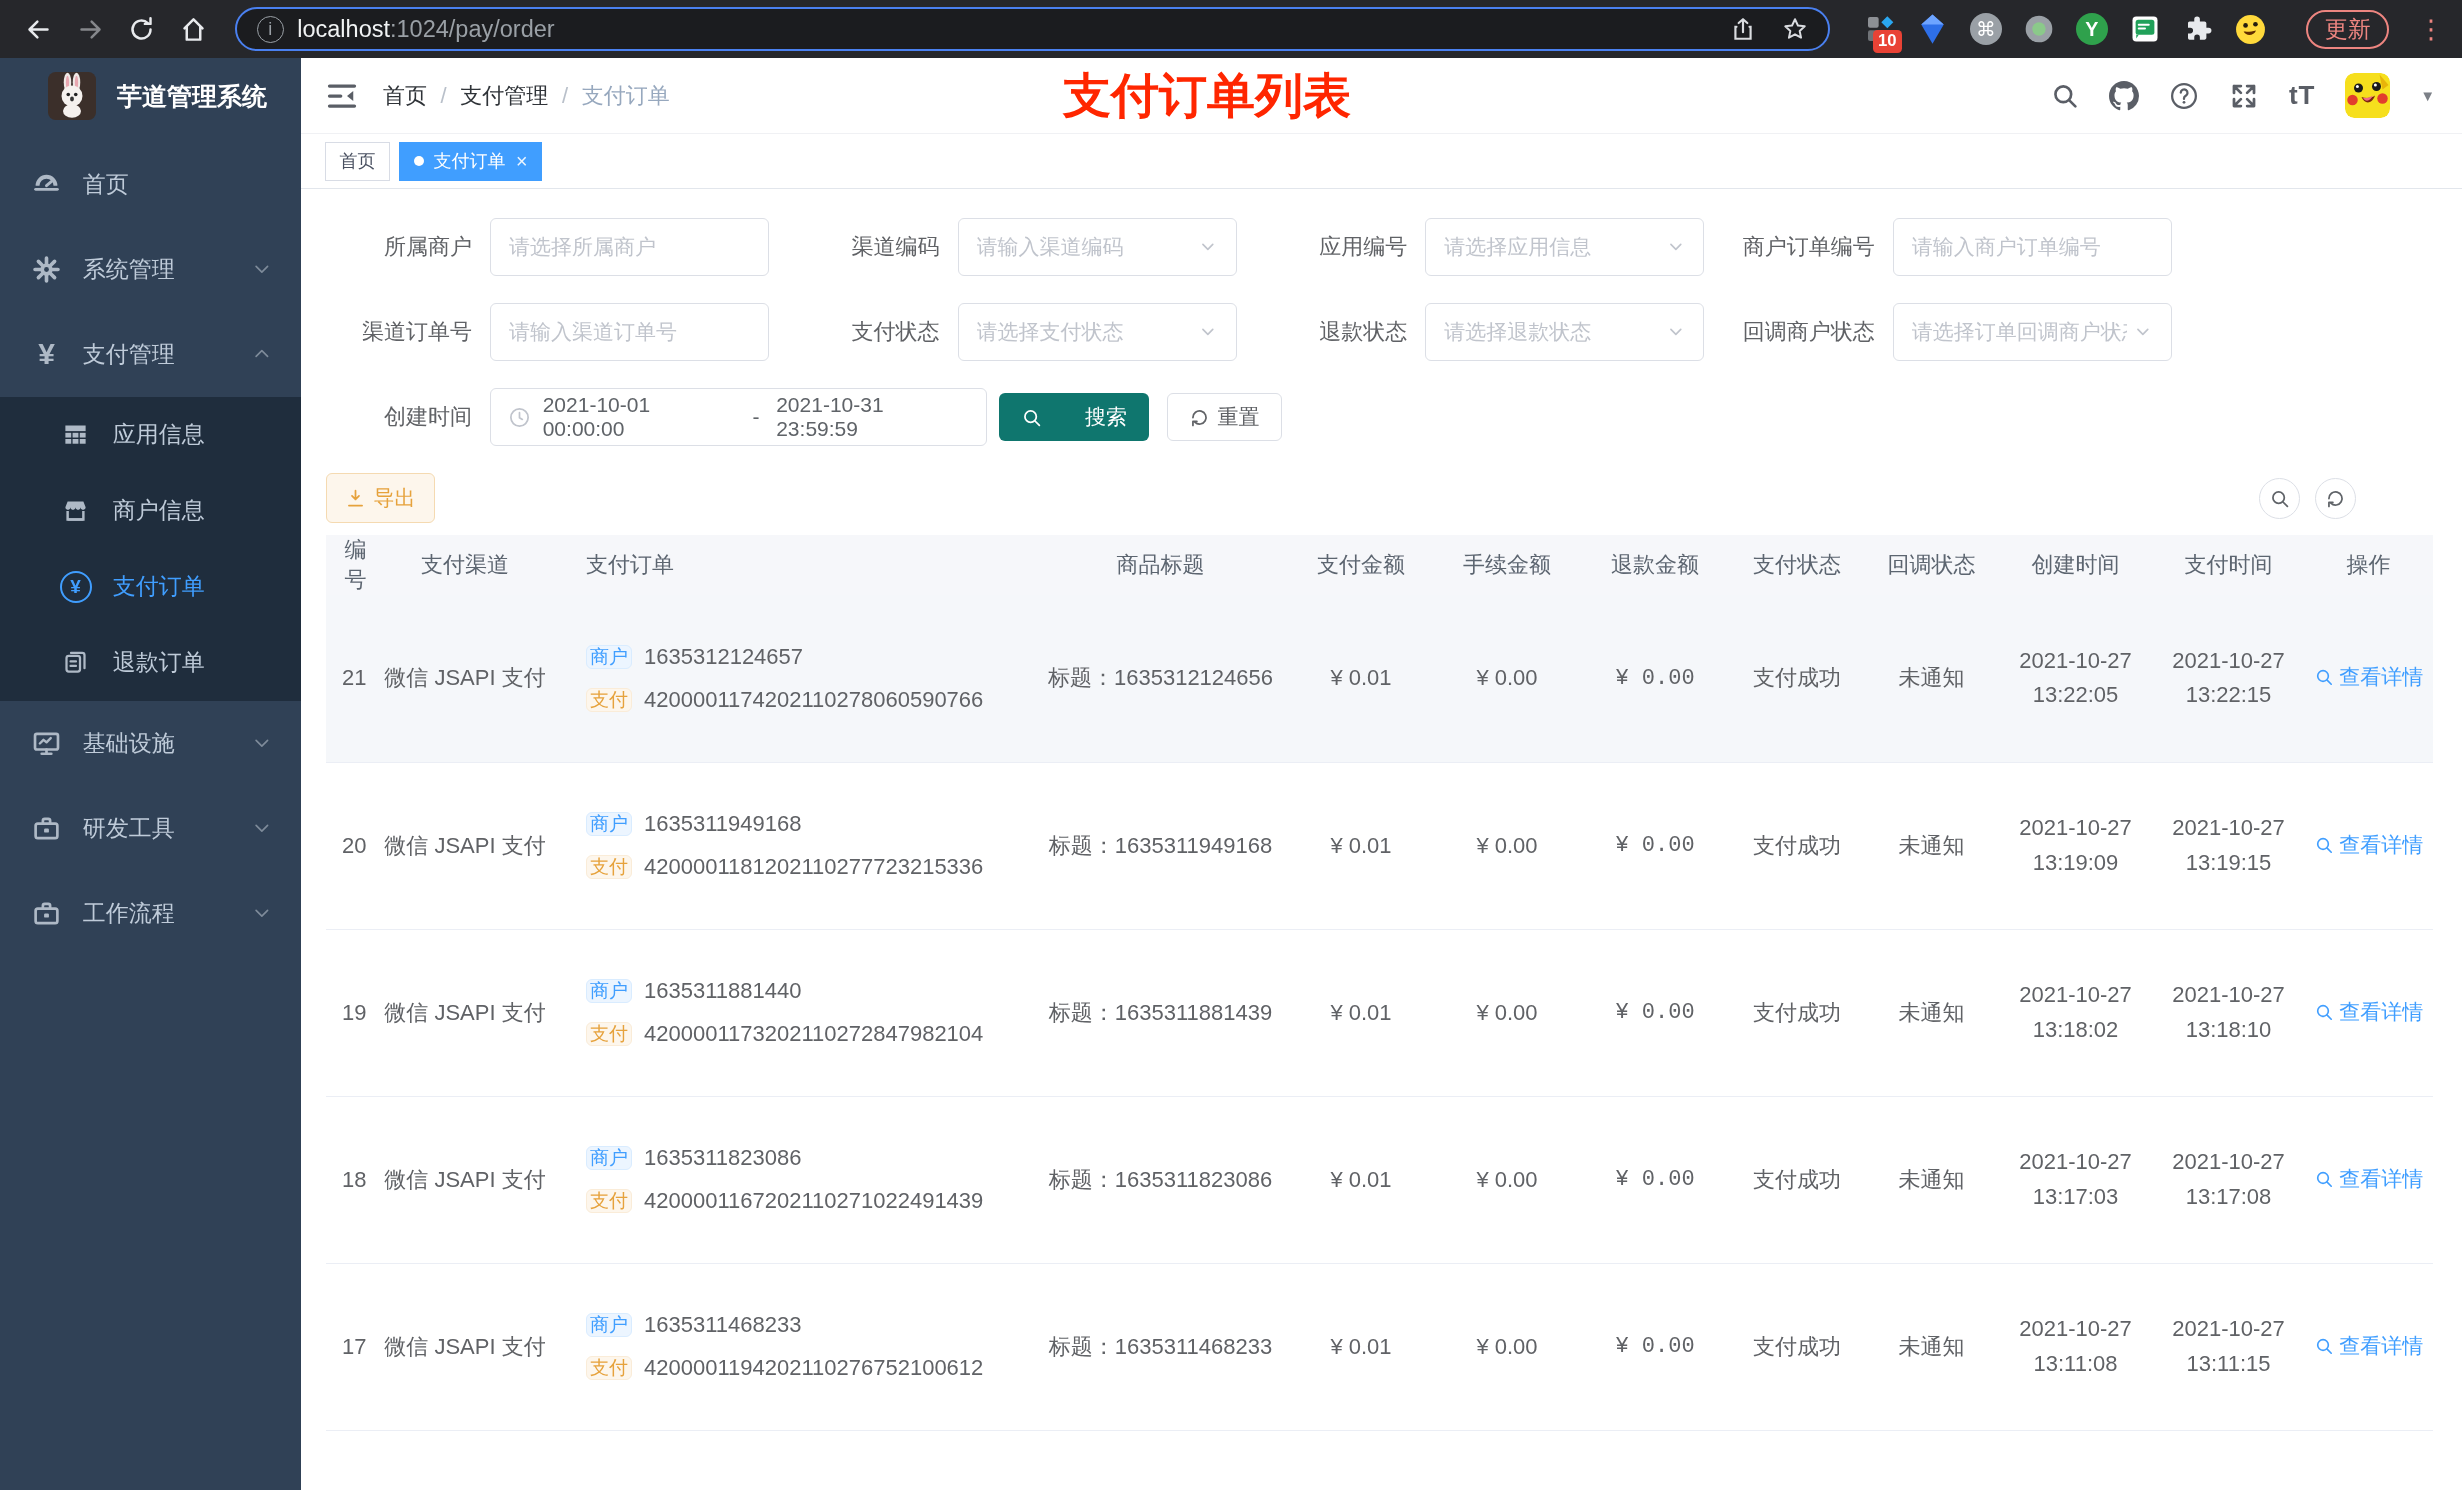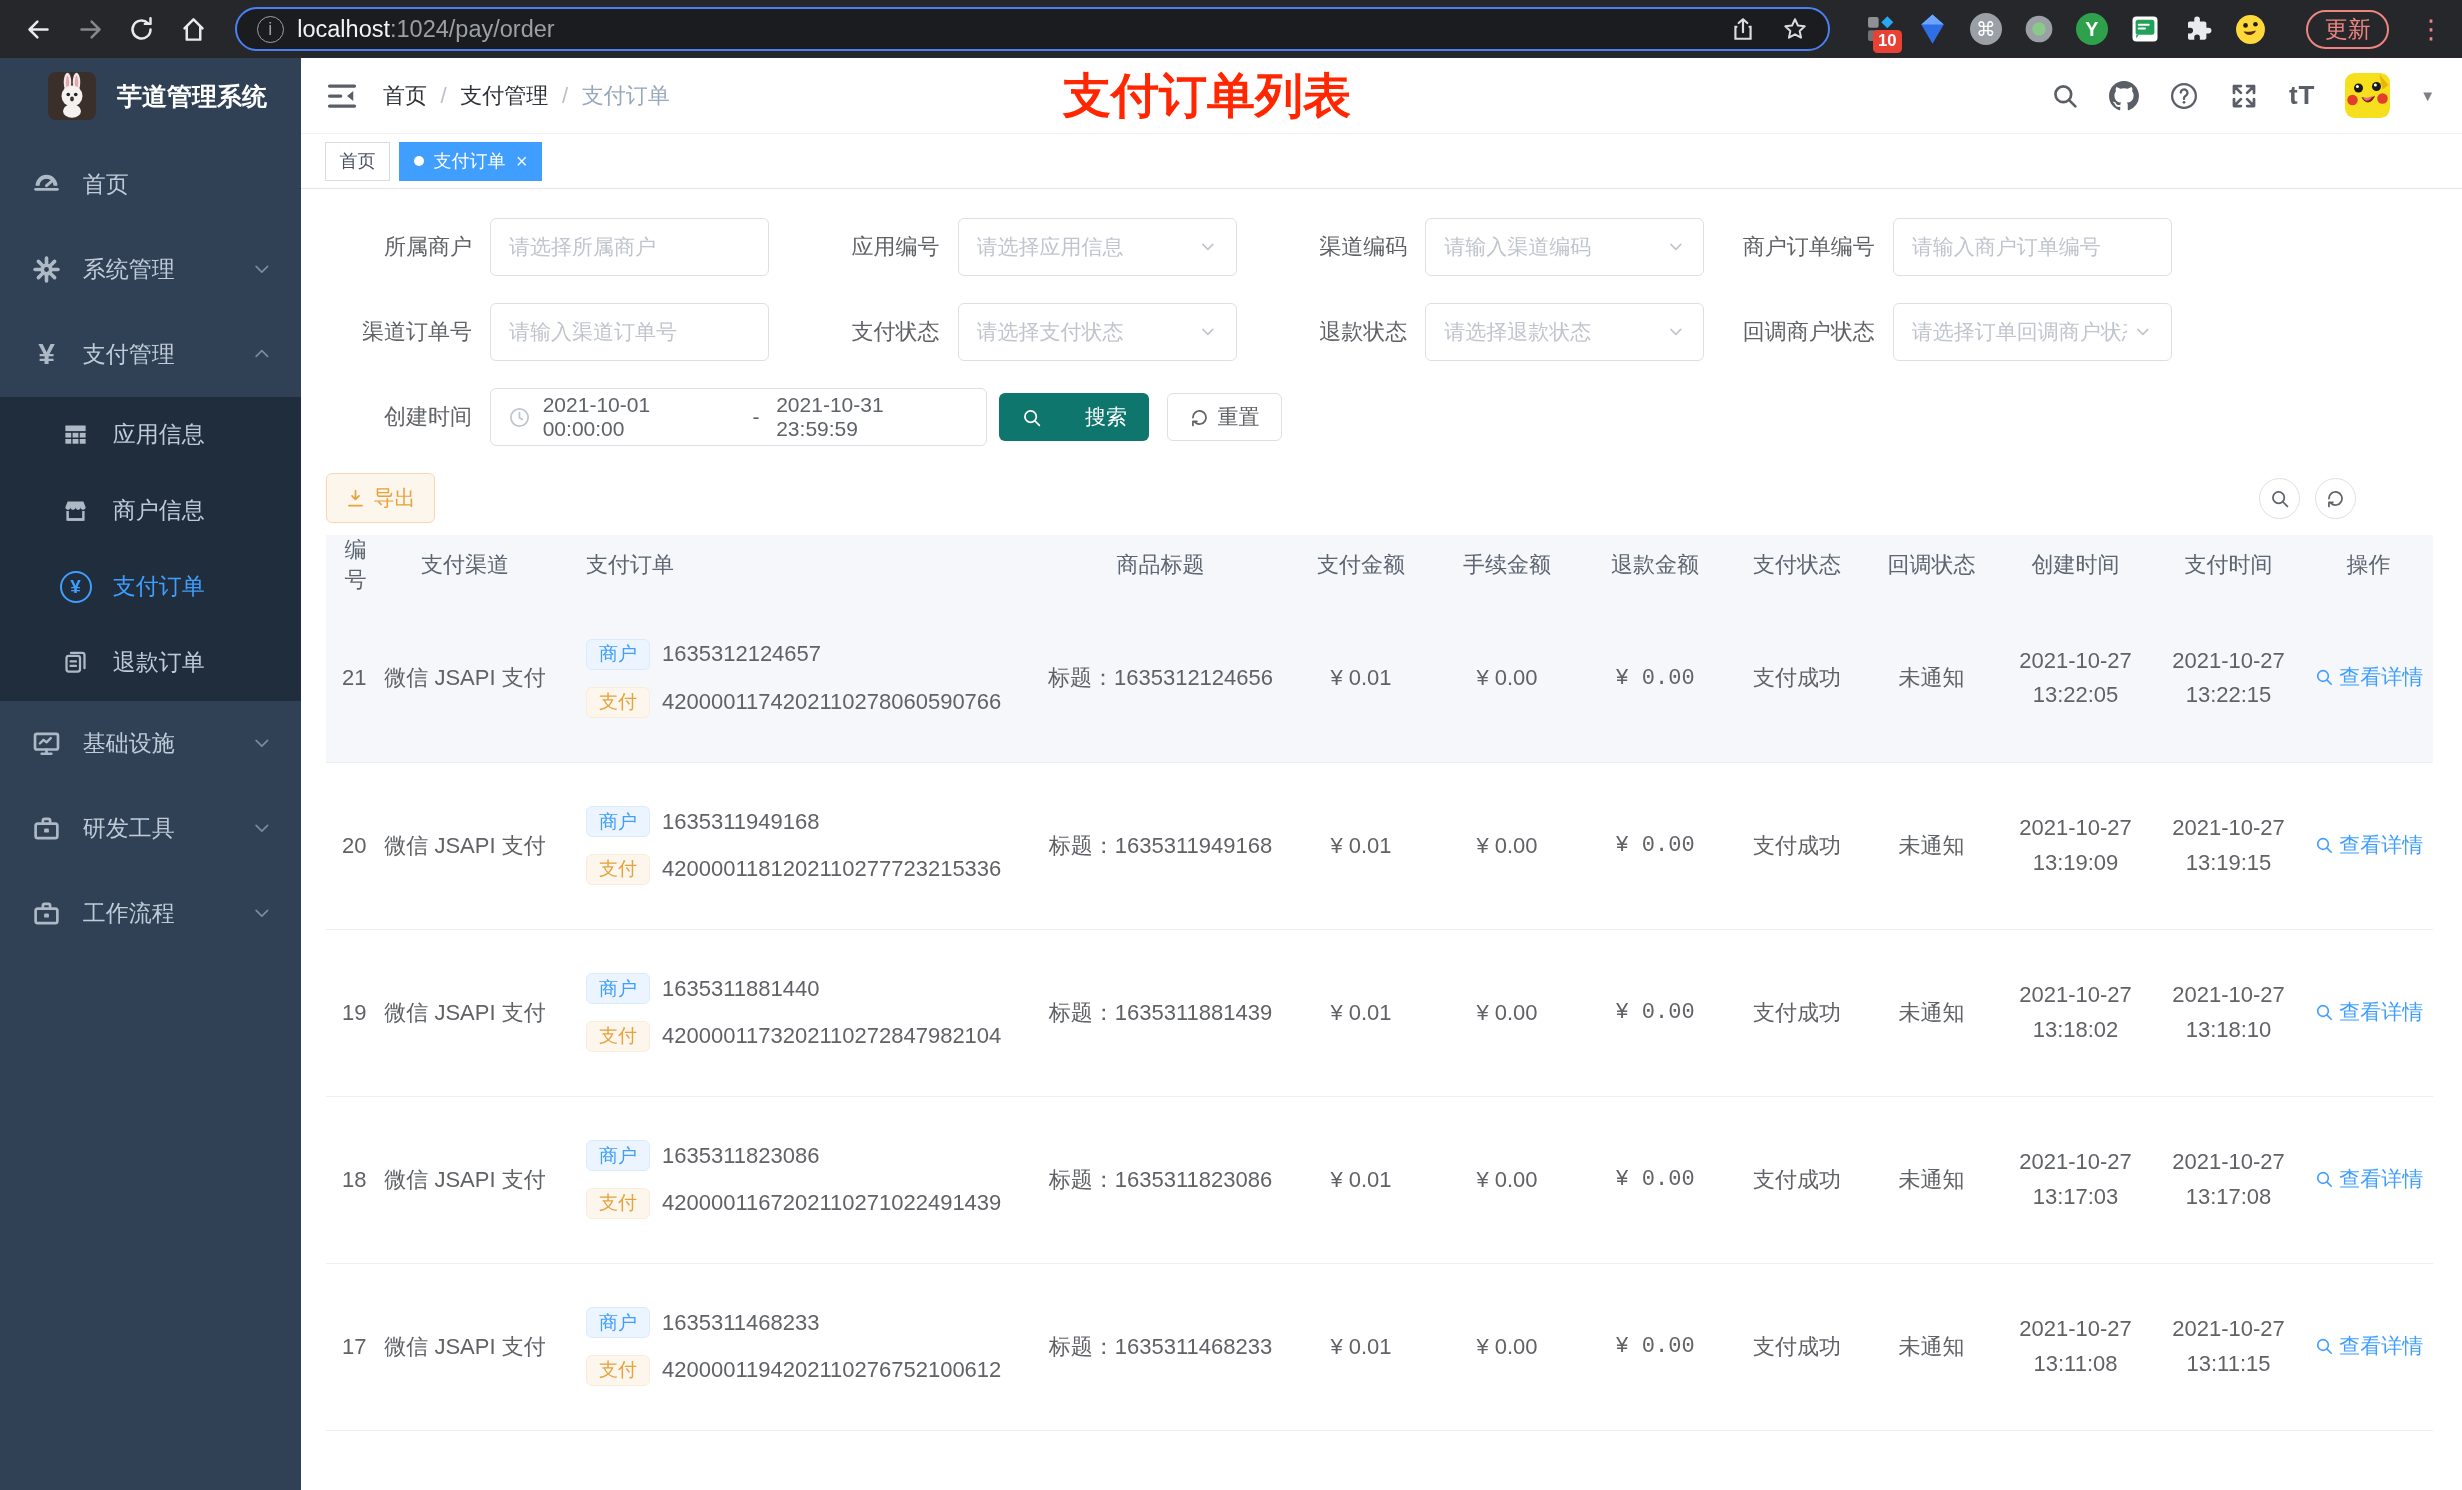--- a/index.html
+++ b/index.html
@@ -116,21 +116,21 @@
   .c-am    { width:144px; }
   .c-fee   { width:148px; }
   .c-ref   { width:148px;font-family:Liberation Mono, monospace; }
   .c-st    { width:136px; }
   .c-no    { width:133px; }
   .c-cr    { width:155px; line-height:1.55; }
   .c-pa    { width:151px; line-height:1.55; }
   .c-op    { width:129px; }
   .ol { display:flex; align-items:center; gap:12px; }
   .ol + .ol { margin-top:16.7px; }
-  .pill { height:31px; padding:0 12px; border-radius:6px; font-size:19px; display:inline-flex;
+  .pill { height:24px; padding:0 3px; border-radius:6px; font-size:19px; display:inline-flex;
     align-items:center; flex-shrink:0; }
   .pill-m { background:#ecf5ff; border:0.8px solid #d9ecff; color:#409eff; }
   .pill-p { background:#fdf6ec; border:0.8px solid #faecd8; color:#e6a23c; }
   .link { color:#409eff; display:inline-flex; align-items:center; gap:6px; font-size:21px; cursor:pointer; }
   svg { display:block; }
 </style>
 </head>
 <body>
 
 <div class="chrome">
@@ -451,34 +451,34 @@
     </div>
 
     <div class="content">
 
       <div class="f-row">
         <div class="f-item">
           <span class="f-label">所属商户</span>
           <input class="ctrl" placeholder="请选择所属商户" style="">
         </div>
         <div class="f-item">
+          <span class="f-label">渠道编码</span>
+          <div class="ctrl sel">
+            <span class="ph">请输入渠道编码</span>
+            <span class="sv">
+                <svg width="19.7" height="19.7" viewBox="0 0 24 24">
+                  <path d="M6 9l6 6 6-6" fill="none" stroke="currentColor" stroke-width="2" stroke-linecap="round" stroke-linejoin="round"></path>
+                </svg>
+              </span>
+          </div>
+        </div>
+        <div class="f-item">
           <span class="f-label">应用编号</span>
           <div class="ctrl sel">
             <span class="ph">请选择应用信息</span>
-            <span class="sv">
-                <svg width="19.7" height="19.7" viewBox="0 0 24 24">
-                  <path d="M6 9l6 6 6-6" fill="none" stroke="currentColor" stroke-width="2" stroke-linecap="round" stroke-linejoin="round"></path>
-                </svg>
-              </span>
-          </div>
-        </div>
-        <div class="f-item">
-          <span class="f-label">渠道编码</span>
-          <div class="ctrl sel">
-            <span class="ph">请输入渠道编码</span>
             <span class="sv">
                 <svg width="19.7" height="19.7" viewBox="0 0 24 24">
                   <path d="M6 9l6 6 6-6" fill="none" stroke="currentColor" stroke-width="2" stroke-linecap="round" stroke-linejoin="round"></path>
                 </svg>
               </span>
           </div>
         </div>
         <div class="f-item">
           <span class="f-label">商户订单编号</span>
           <input class="ctrl" placeholder="请输入商户订单编号" style="">

